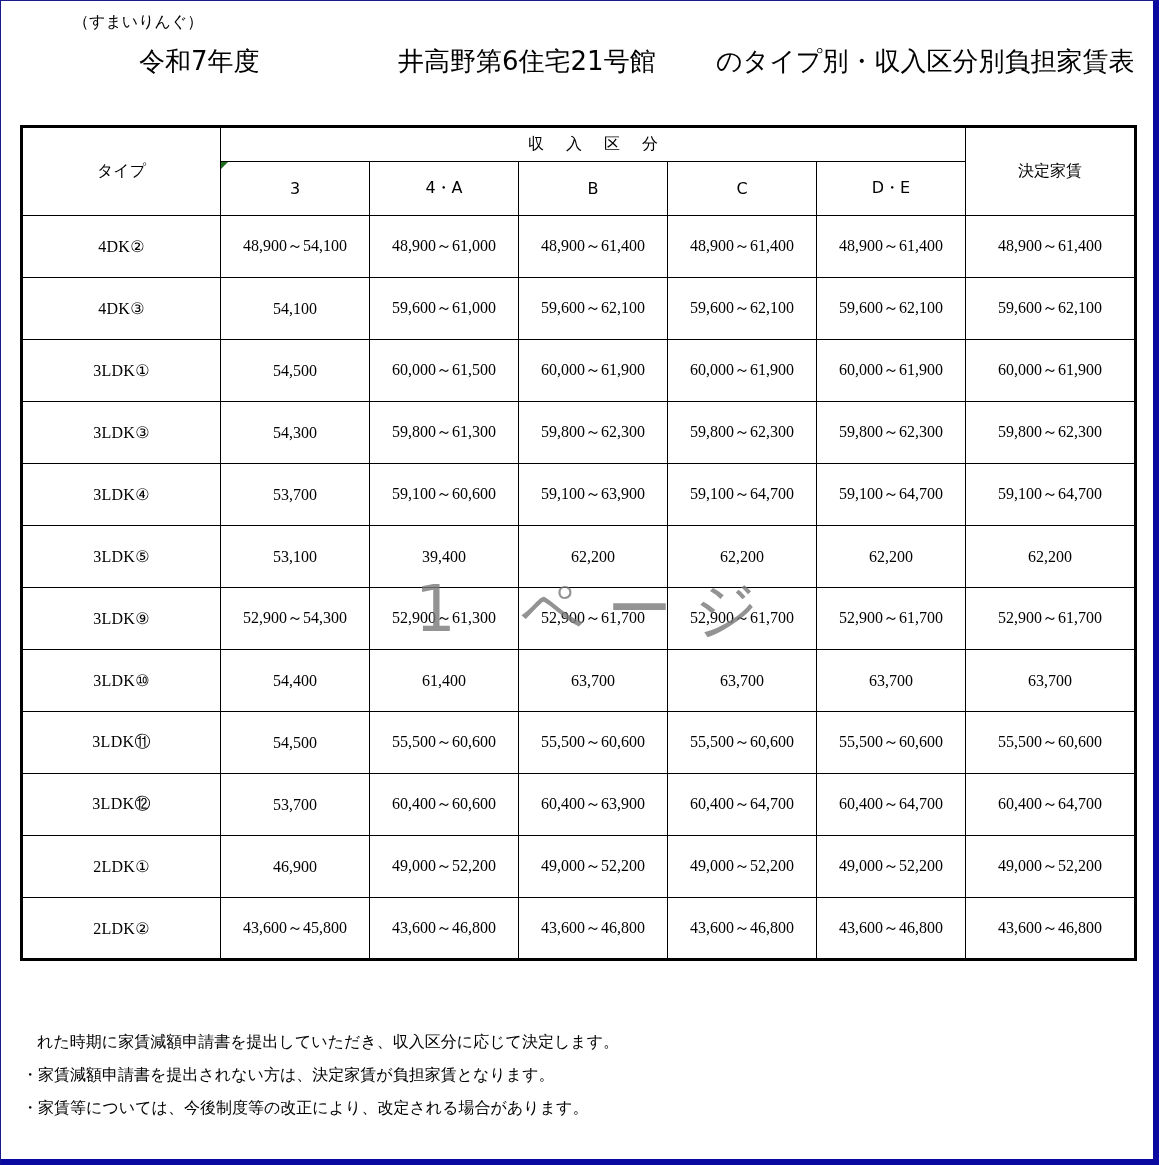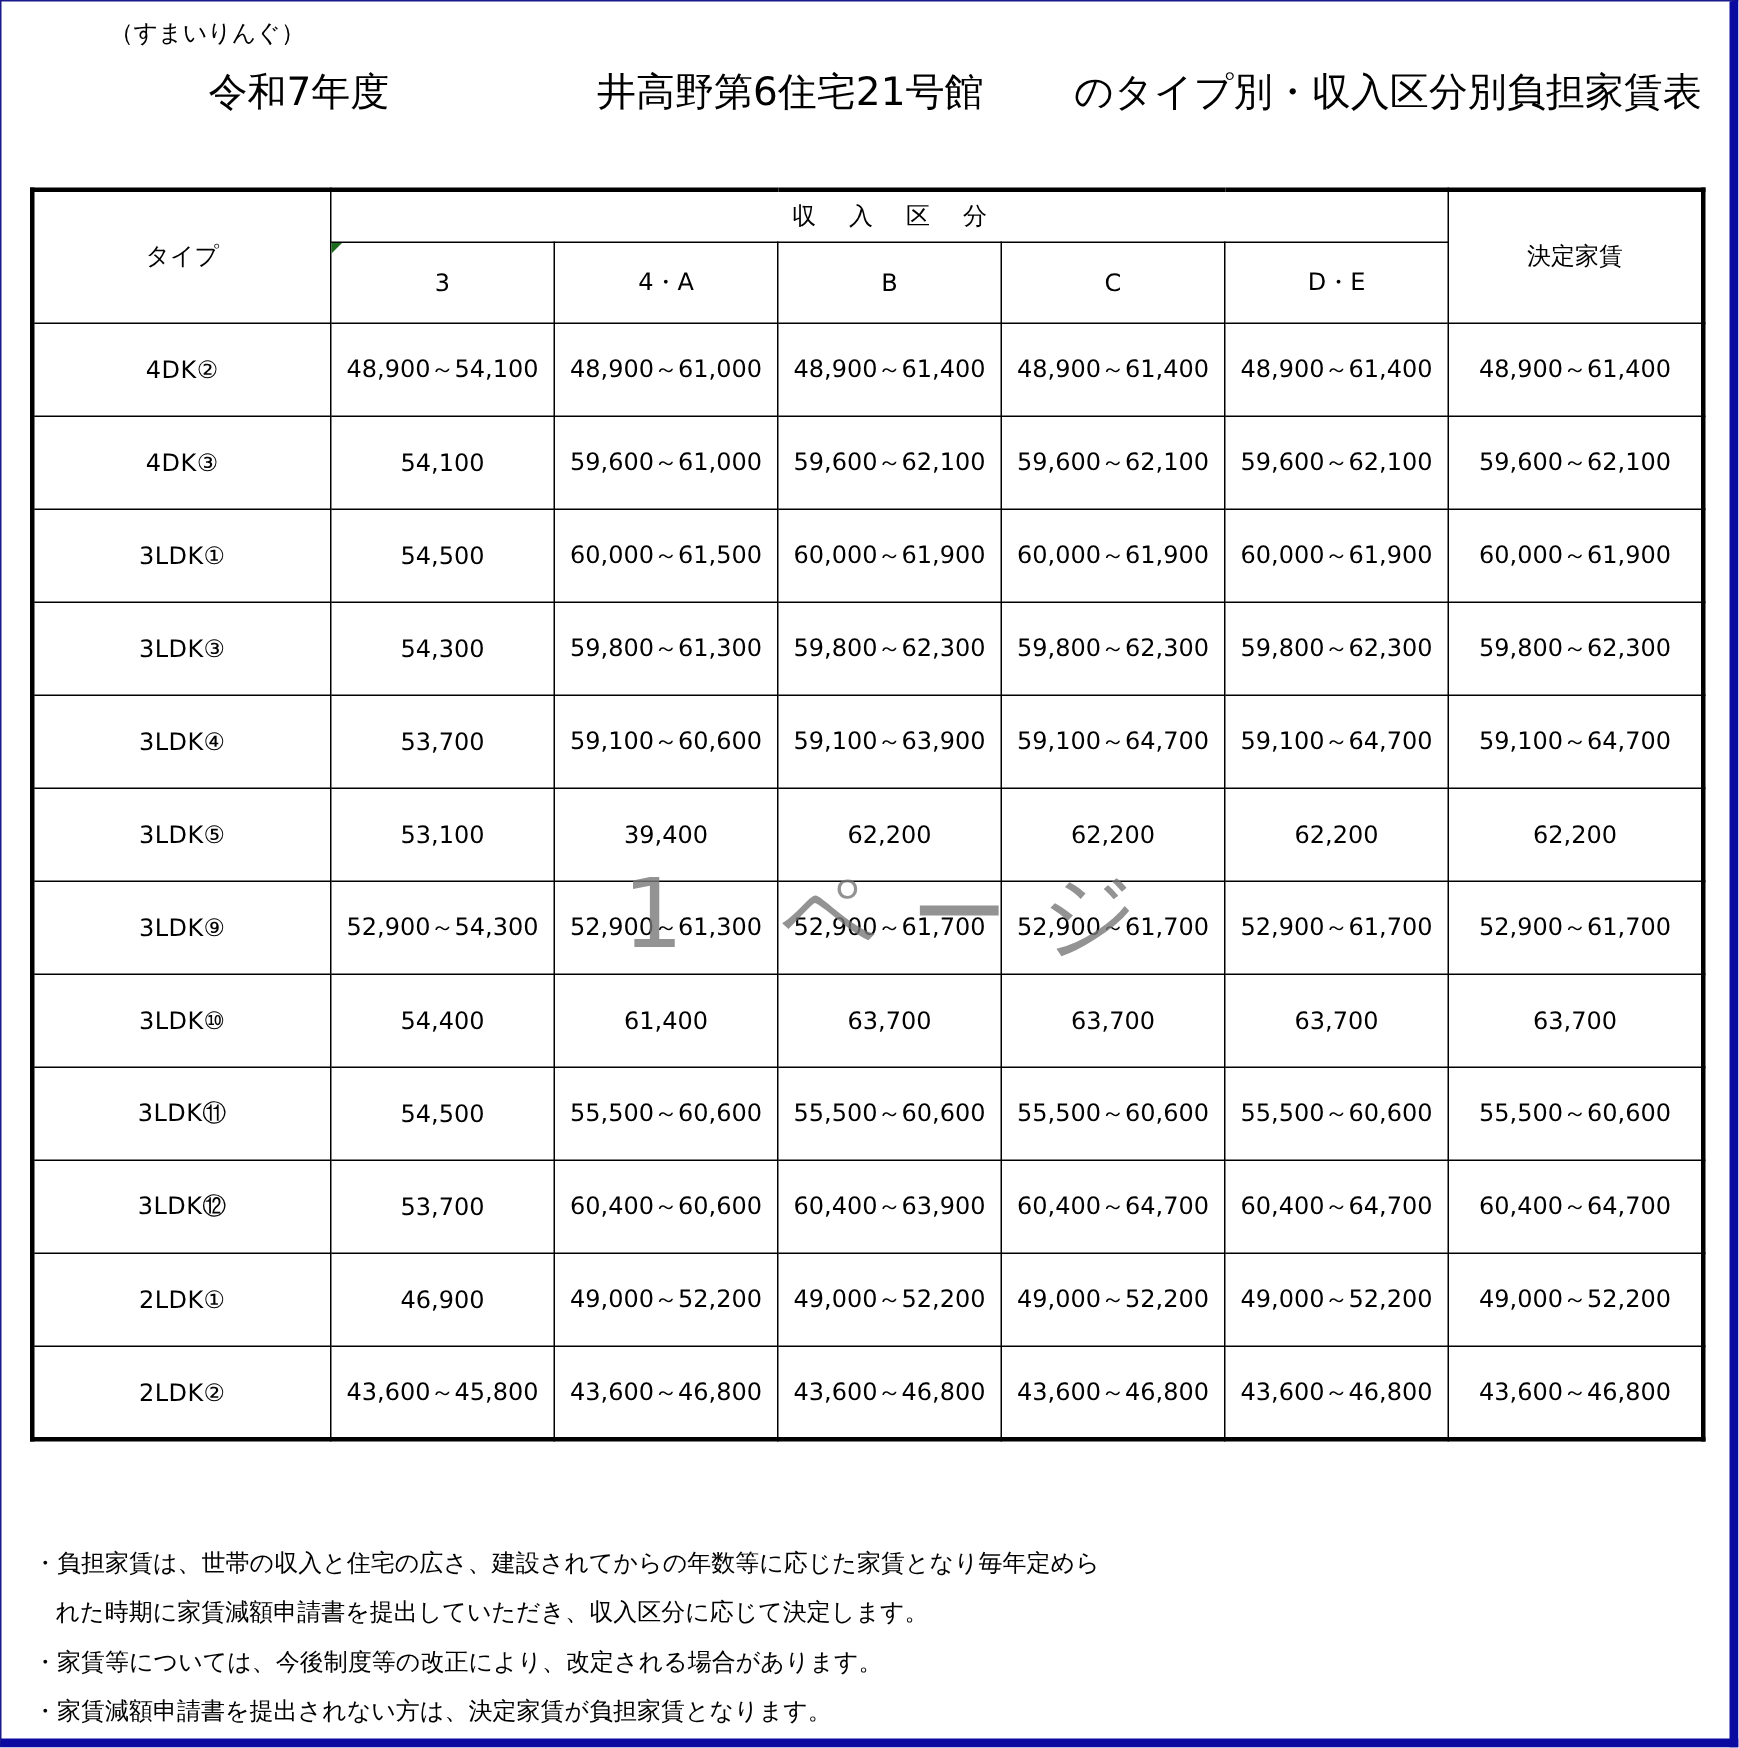--- a/index.html
+++ b/index.html
@@ -40,21 +40,21 @@
     border: 1.5px solid #000;
     text-align: center; vertical-align: middle;
     font-weight: normal;
     font-size: 16px;
     padding: 0;
     white-space: nowrap;
   }
   table.rent th { font-size: 16px; margin-top: 17px; }
   .hdr-top { height: 35px; }
   .hdr-sub { height: 54px; }
-  .row { height: 62px; }
+  .row { height: 62px; font-family: Liberation Serif, serif; }
   td.type { font-size: 16px; letter-spacing: 0.3px; }
   .kubun-label { letter-spacing: 22px; padding-left: 22px; }
   .corner-mark {
     position: absolute; left: 221px; top: 162px;
     width: 0; height: 0;
     border-top: 7px solid #1d6b1d;
     border-right: 7px solid transparent;
   }
   .watermark {
     position: absolute; left: 415px; top: 520px;
@@ -218,17 +218,16 @@
         <td>43,600～46,800</td>
       </tr>
     </tbody>
 </table>
 
 <div class="corner-mark"></div>
 
 <div class="watermark">1 ページ</div>
 
 <div class="notes">
-  <div>・負担家賃は、世帯の収入と住宅の広さ、建設されてからの年数等に応じた家賃となり毎年定めら</div>
   <div class="indent">れた時期に家賃減額申請書を提出していただき、収入区分に応じて決定します。</div>
+  <div>・家賃減額申請書を提出されない方は、決定家賃が負担家賃となります。</div>
   <div>・家賃等については、今後制度等の改正により、改定される場合があります。</div>
-  <div>・家賃減額申請書を提出されない方は、決定家賃が負担家賃となります。</div>
 </div>
 
 </body></html>

